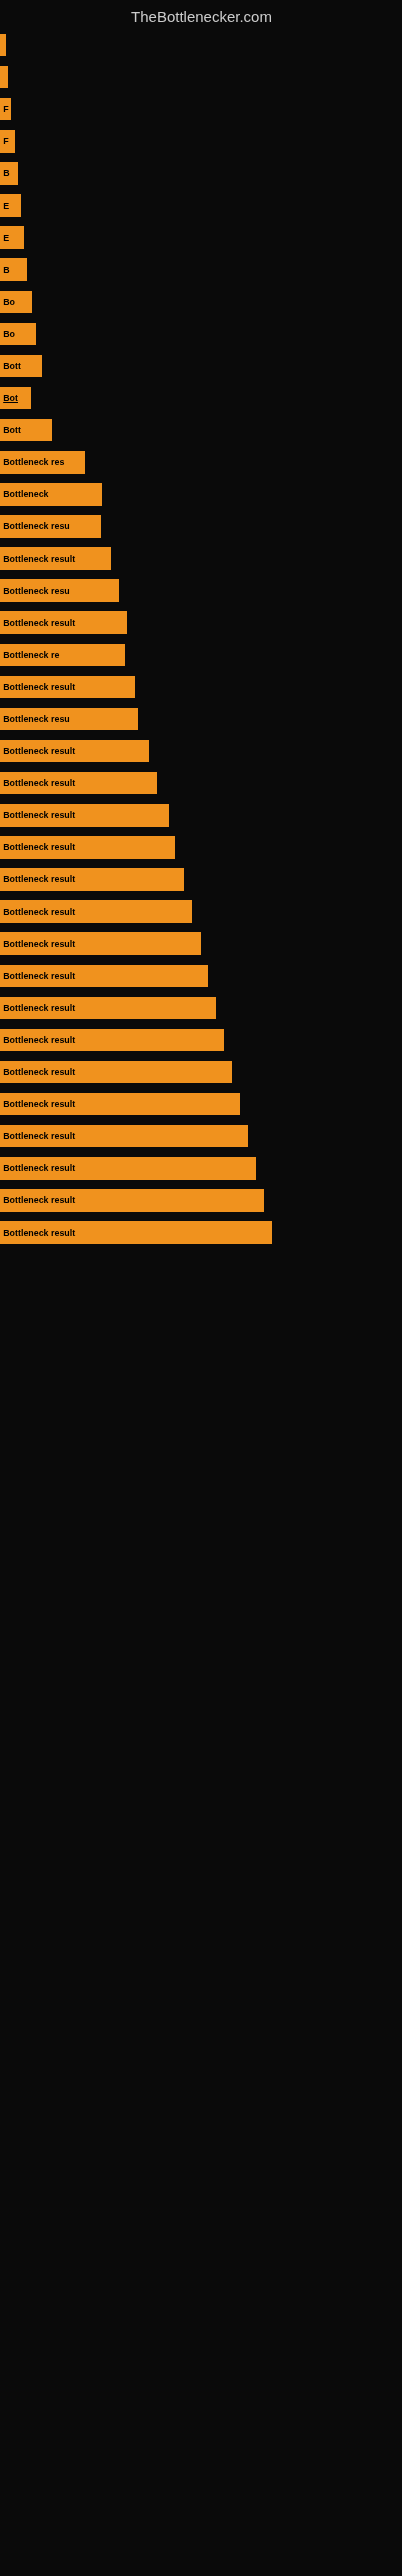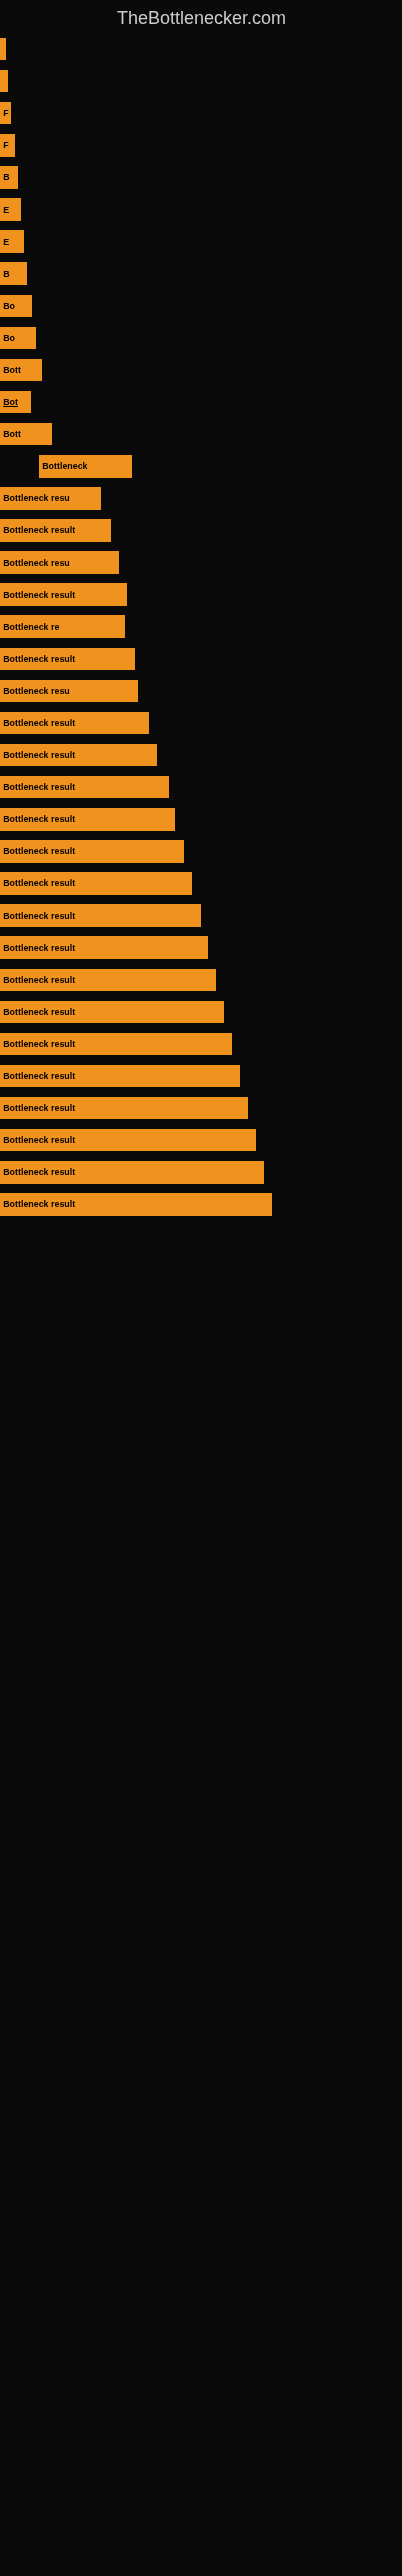--- a/index.html
+++ b/index.html
@@ -10,21 +10,21 @@
     body {
       background-color: #0a0a0a;
       width: 403px;
       min-height: 2576px;
       font-family: Arial, sans-serif;
       position: relative;
       overflow-x: hidden;
     }
     .site-title {
       color: #cccccc;
-      font-size: 18px;
+      font-size: 15px;
       text-align: center;
       padding: 8px 0 4px 0;
       font-weight: normal;
     }
     .bar-container {
       position: relative;
       width: 403px;
       display: flex;
       align-items: center;
       margin: 0;
@@ -113,21 +113,26 @@
       <div class="bar" style="width: 31px; text-decoration: underline;">
         <span class="bar-label">Bot</span>
       </div>
     </div>
     <div class="bar-container">
       <div class="bar" style="width: 52px;">
         <span class="bar-label">Bott</span>
       </div>
     </div>
     <div class="bar-container">
-      <div class="bar" style="width: 93px; margin-left: 39px;">
+      <div class="bar" style="width: 85px;">
+        <span class="bar-label">Bottleneck res</span>
+      </div>
+    </div>
+    <div class="bar-container">
+      <div class="bar" style="width: 102px;">
         <span class="bar-label">Bottleneck</span>
       </div>
     </div>
     <div class="bar-container">
       <div class="bar" style="width: 101px;">
         <span class="bar-label">Bottleneck resu</span>
       </div>
     </div>
     <div class="bar-container">
       <div class="bar" style="width: 111px;">

